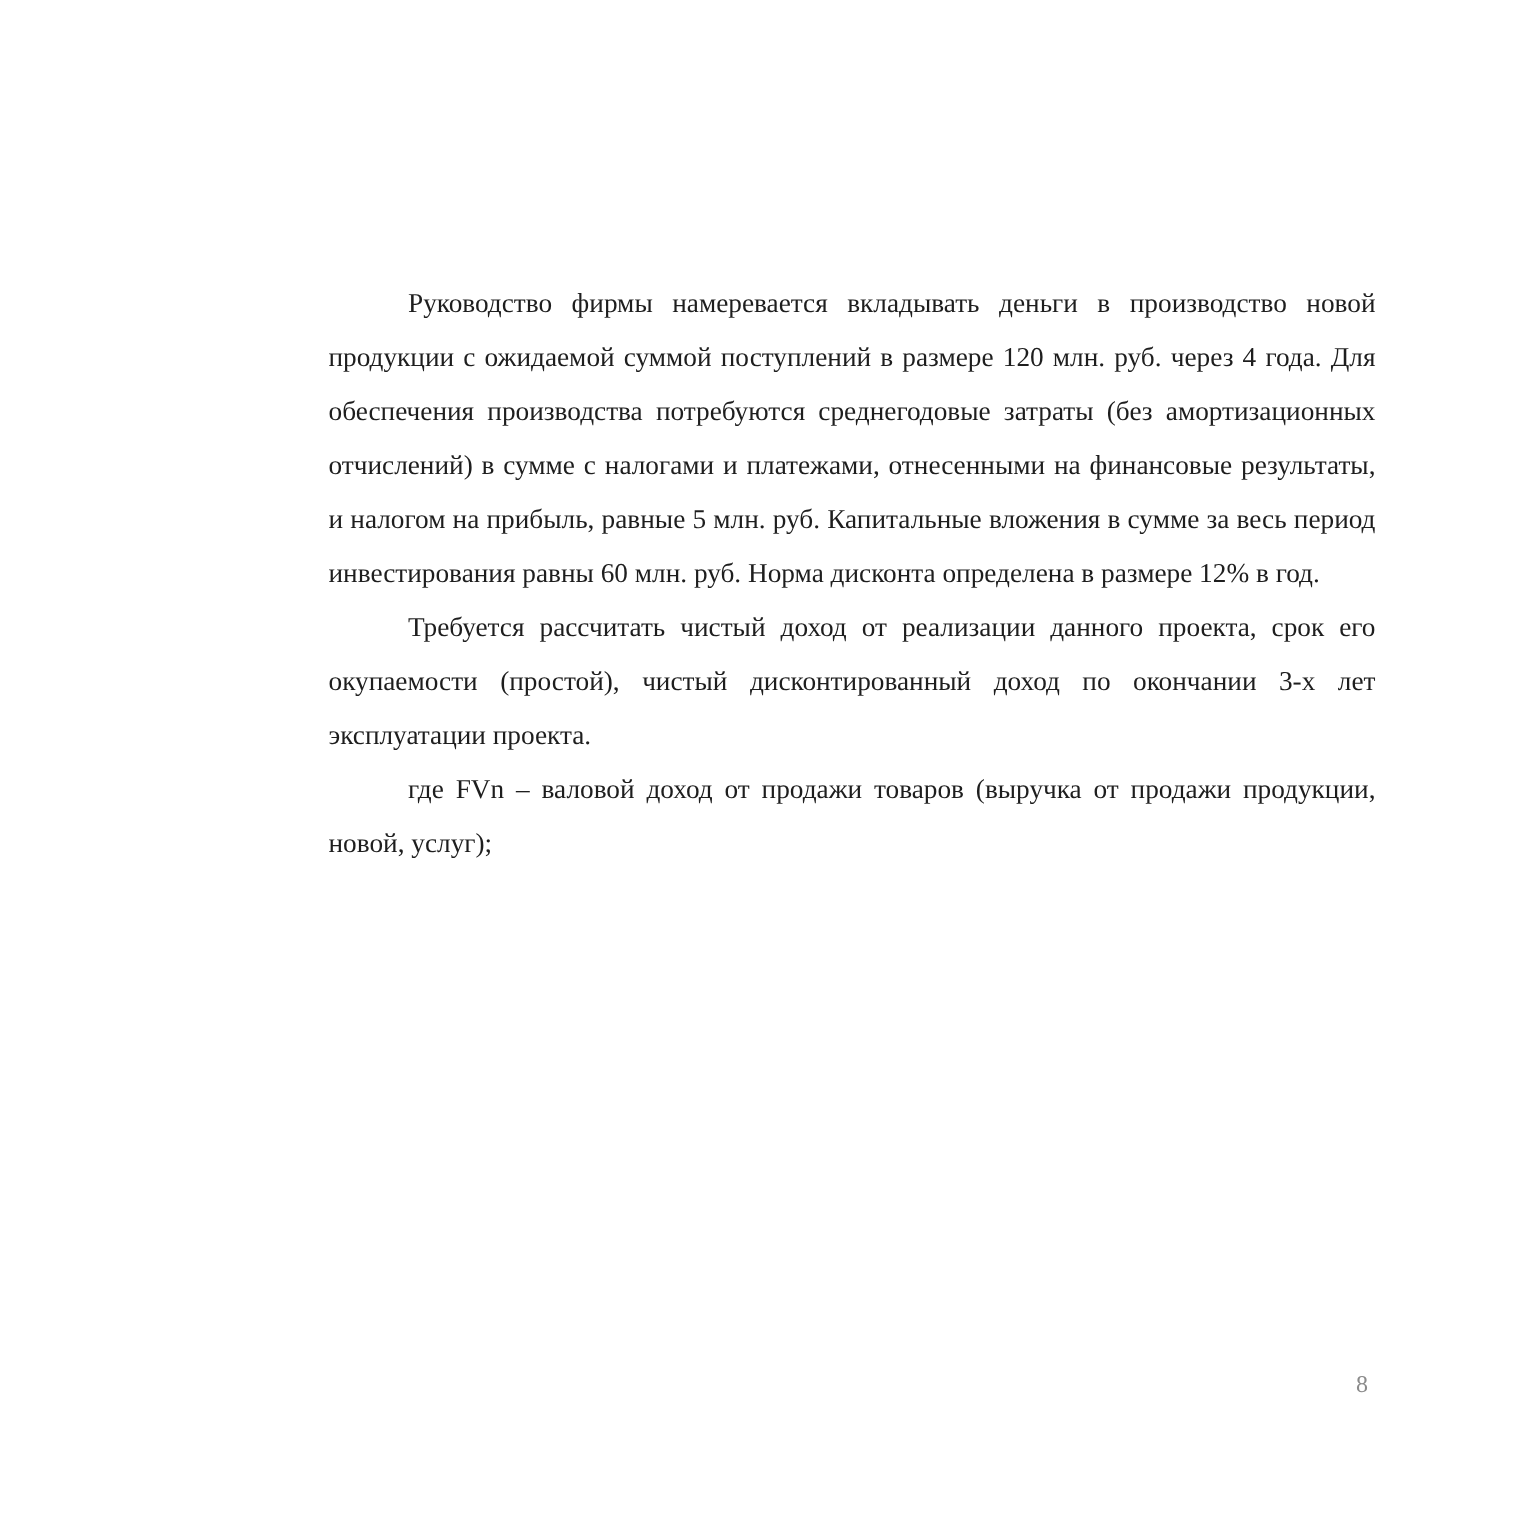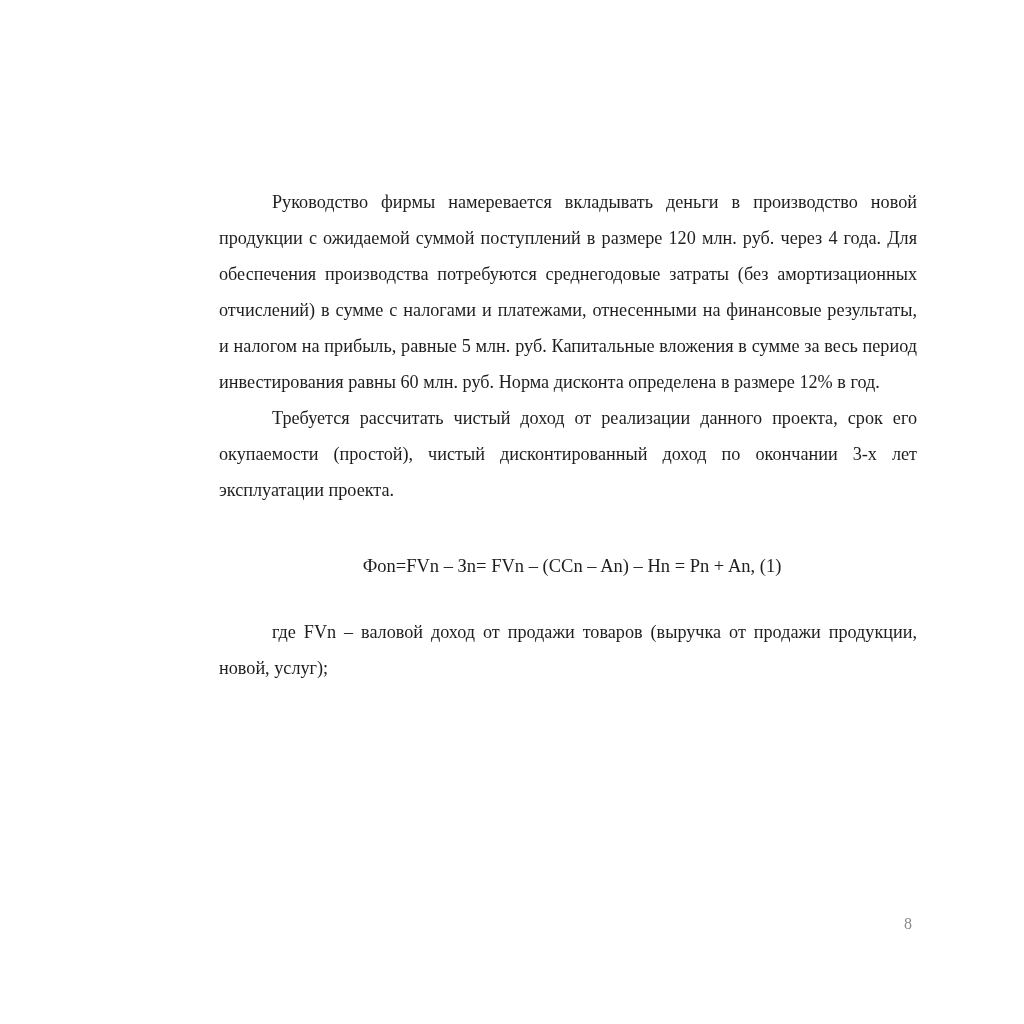--- a/index.html
+++ b/index.html
@@ -51,17 +51,16 @@
       color: #8a8a8a;
     }
   </style>
 </head>
 <body>
 
 <div class="page">
   <div class="text-block">
     <p class="para">Руководство фирмы намеревается вкладывать деньги в производство новой продукции с ожидаемой суммой поступлений в размере 120 млн. руб. через 4 года. Для обеспечения производства потребуются среднегодовые затраты (без амортизационных отчислений) в сумме с налогами и платежами, отнесенными на финансовые результаты, и налогом на прибыль, равные 5 млн. руб. Капитальные вложения в сумме за весь период инвестирования равны 60 млн. руб. Норма дисконта определена в размере 12% в год.</p>
     <p class="para">Требуется рассчитать чистый доход от реализации данного проекта, срок его окупаемости (простой), чистый дисконтированный доход по окончании 3-х лет эксплуатации проекта.</p>
-    <p class="formula">Фоn=FVn – Зn= FVn – (CCn – An) – Hn = Pn + An, (1)</p>
     <p class="para">где FVn – валовой доход от продажи товаров (выручка от продажи продукции, новой, услуг);</p>
   </div>
   <div class="page-number">8</div>
 </div>
 
 </body></html>

